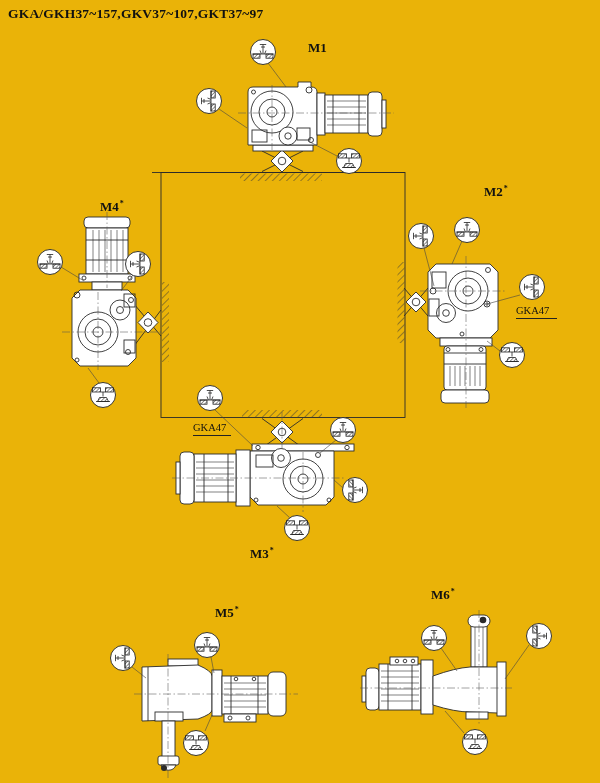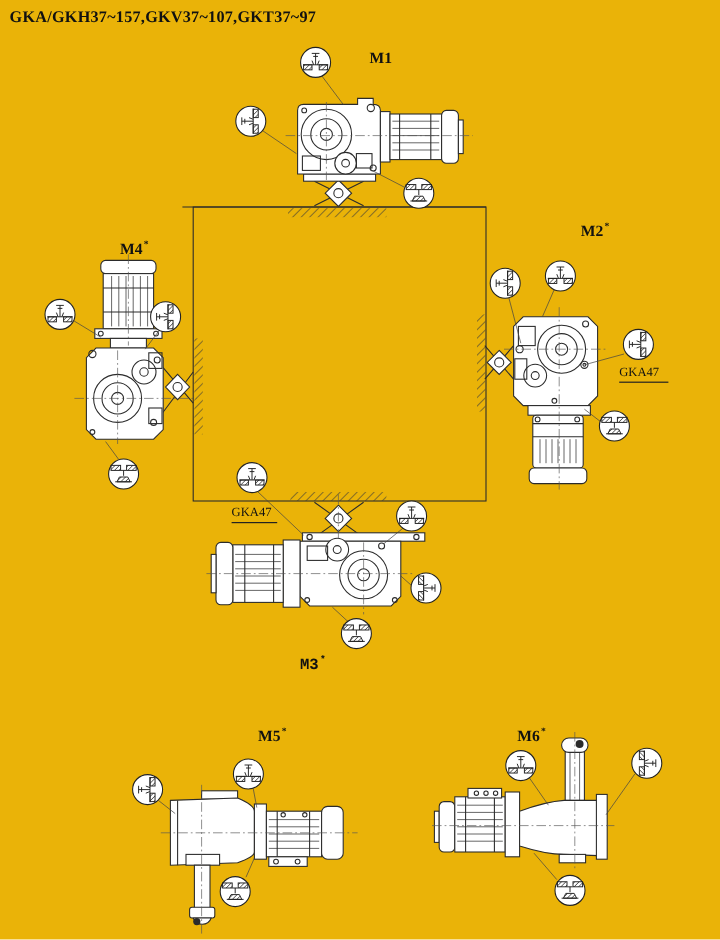--- a/index.html
+++ b/index.html
@@ -307,29 +307,29 @@
 </svg>
 
 <div class="title">GKA/GKH37~157,GKV37~107,GKT37~97</div>
 
 <div class="poslabel" style="left:308px;top:40px;">
   <span>M1</span><sup></sup>
 </div>
 <div class="poslabel" style="left:484px;top:184px;">
   <span>M2</span><sup>*</sup>
 </div>
-<div class="poslabel" style="left:250px;top:546px;font-family:Liberation Mono, monospace;">
+<div class="poslabel" style="left:250px;top:546px;">
   <span>M3</span><sup>*</sup>
 </div>
 <div class="poslabel" style="left:72px;top:199px;margin-left:28px;">
   <span>M4</span><sup>*</sup>
 </div>
 <div class="poslabel" style="left:168px;top:605px;margin-left:47px;">
   <span>M5</span><sup>*</sup>
 </div>
-<div class="poslabel" style="left:431px;top:605px;">
+<div class="poslabel" style="left:431px;top:587px;">
   <span>M6</span><sup>*</sup>
 </div>
 
 <div class="gka" style="left:516px;top:305px;padding:0 8px 1px 0;">GKA47</div>
 <div class="gka" style="left:193px;top:422px;padding:0 5px 1px 0;">GKA47</div>
 
 </div>
 
 </body></html>

